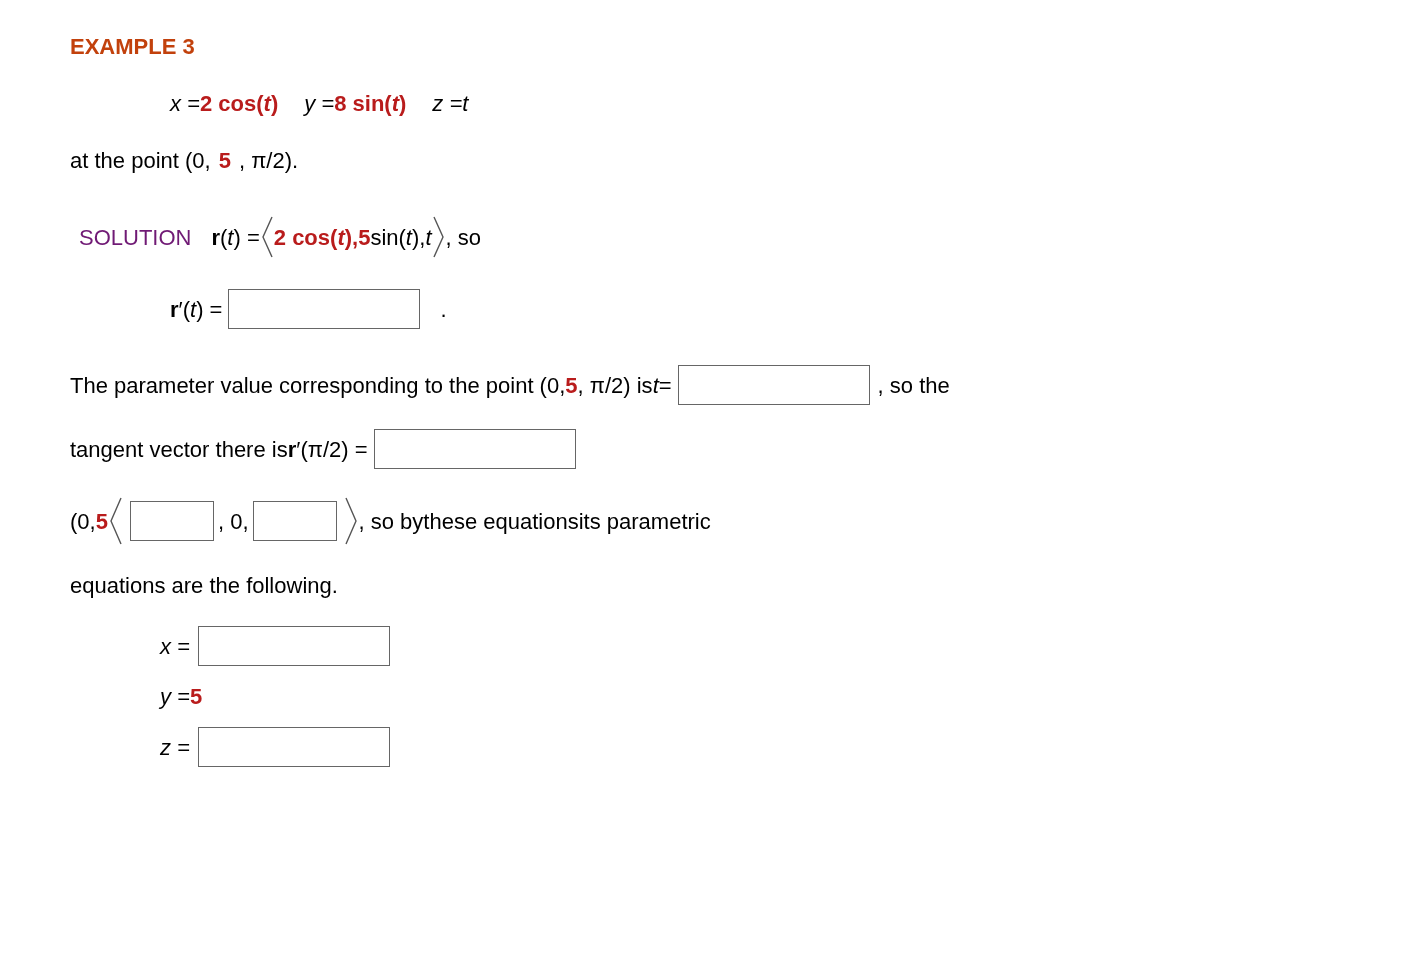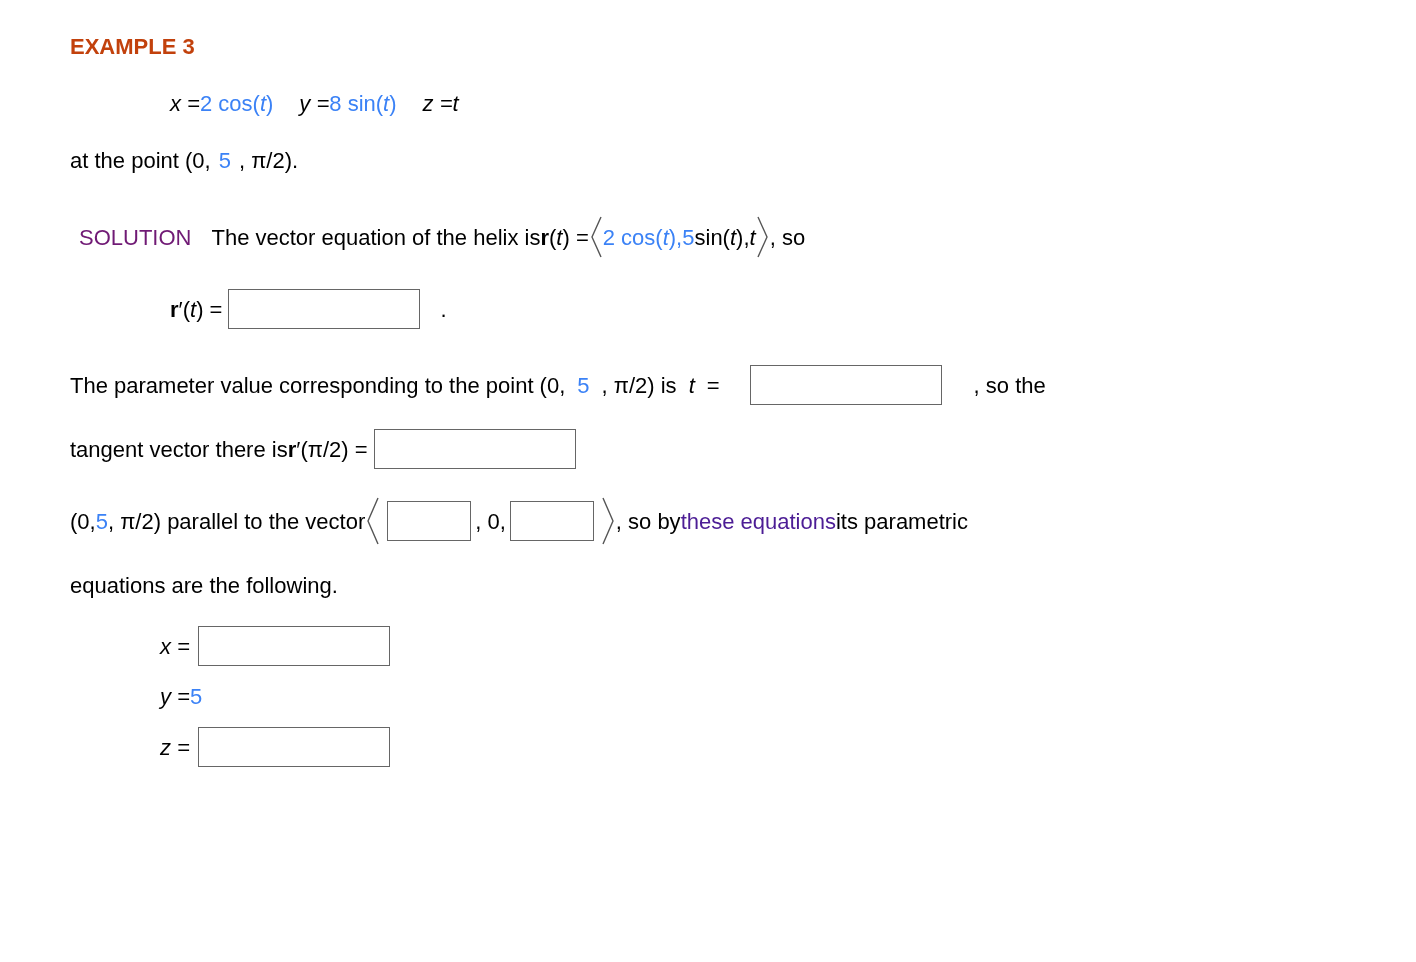--- a/index.html
+++ b/index.html
@@ -8,22 +8,22 @@
     background: #ffffff;
   }
   body {
     font-family: Verdana, Geneva, sans-serif;
     font-size: 22px;
     color: #000000;
     padding: 30px 70px 60px 70px;
     line-height: 1.5;
   }
   .accent-blue { color: #c2410c; font-weight: bold; }
-  .accent-red { color: #3b82f6; }
-  .link { color: #4c1d95; }
+  .accent-red { color: #b91c1c; font-weight: bold; }
+  .link { color: #000000; }
   .ital { font-style: italic; }
   .bold { font-weight: bold; }
   .row {
     display: flex;
     flex-wrap: wrap;
     align-items: center;
     gap: 6px;
     margin-bottom: 24px;
   }
   .row .sp { width: 10px; }
@@ -83,21 +83,20 @@
 
 <div class="row" style="gap:8px;">
   <span>at the point  (0, </span>
   <span class="accent-red">5</span>
   <span>, π/2).</span>
 </div>
 
 <div class="row top-gap" style="gap:0;">
   <span style="color:#701a75;margin-left:9px;">SOLUTION</span>
   <span style="width:20px;display:inline-block"></span>
-  <span>The vector equation of the helix is  </span>
   <span class="bold">r</span>
   <span>(</span>
   <span class="ital">t</span>
   <span>) = </span>
 
   <span class="bracket-wrap">
     <span class="ang-bracket">
         <svg viewBox="0 0 14 44">
           <path d="M12 2 L3 22 L12 42" stroke="#555" stroke-width="1.4" fill="none"></path>
         </svg>
@@ -127,21 +126,21 @@
   <span>′</span>
   <span>(</span>
   <span class="ital">t</span>
   <span>) = </span>
   <span style="width:6px;display:inline-block"></span>
   <span class="input-box w-large"></span>
   <span style="width:20px;display:inline-block"></span>
   <span>.</span>
 </div>
 
-<div class="row top-gap" style="gap:12px;align-items:center;">
+<div class="row top-gap" style="gap:0;align-items:center;">
   <span>The parameter value corresponding to the point  (0, </span>
   <span class="accent-red">5</span>
   <span>, π/2)  is  </span>
   <span class="ital">t</span>
   <span> = </span>
   <span style="width:6px;display:inline-block"></span>
   <span class="input-box w-med"></span>
   <span style="width:8px;display:inline-block"></span>
   <span>,  so the</span>
 </div>
@@ -154,21 +153,20 @@
   <span>π/2</span>
   <span>) = </span>
   <span style="width:6px;display:inline-block"></span>
   <span class="input-box" style="width:200px;"></span>
   <span style="width:12px;display:inline-block"></span>
 </div>
 
 <div class="row mid-gap" style="gap:0;align-items:center;">
   <span>(0, </span>
   <span class="accent-red">5</span>
-  <span>, π/2)  parallel to the vector  </span>
 
   <span class="bracket-wrap">
     <span class="ang-bracket" style="height:50px;width:16px;">
         <svg viewBox="0 0 16 50">
           <path d="M13 2 L3 25 L13 48" stroke="#555" stroke-width="1.4" fill="none"></path>
         </svg>
       </span>
   </span>
   <span style="width:6px;display:inline-block"></span>
   <span class="input-box w-small"></span>

